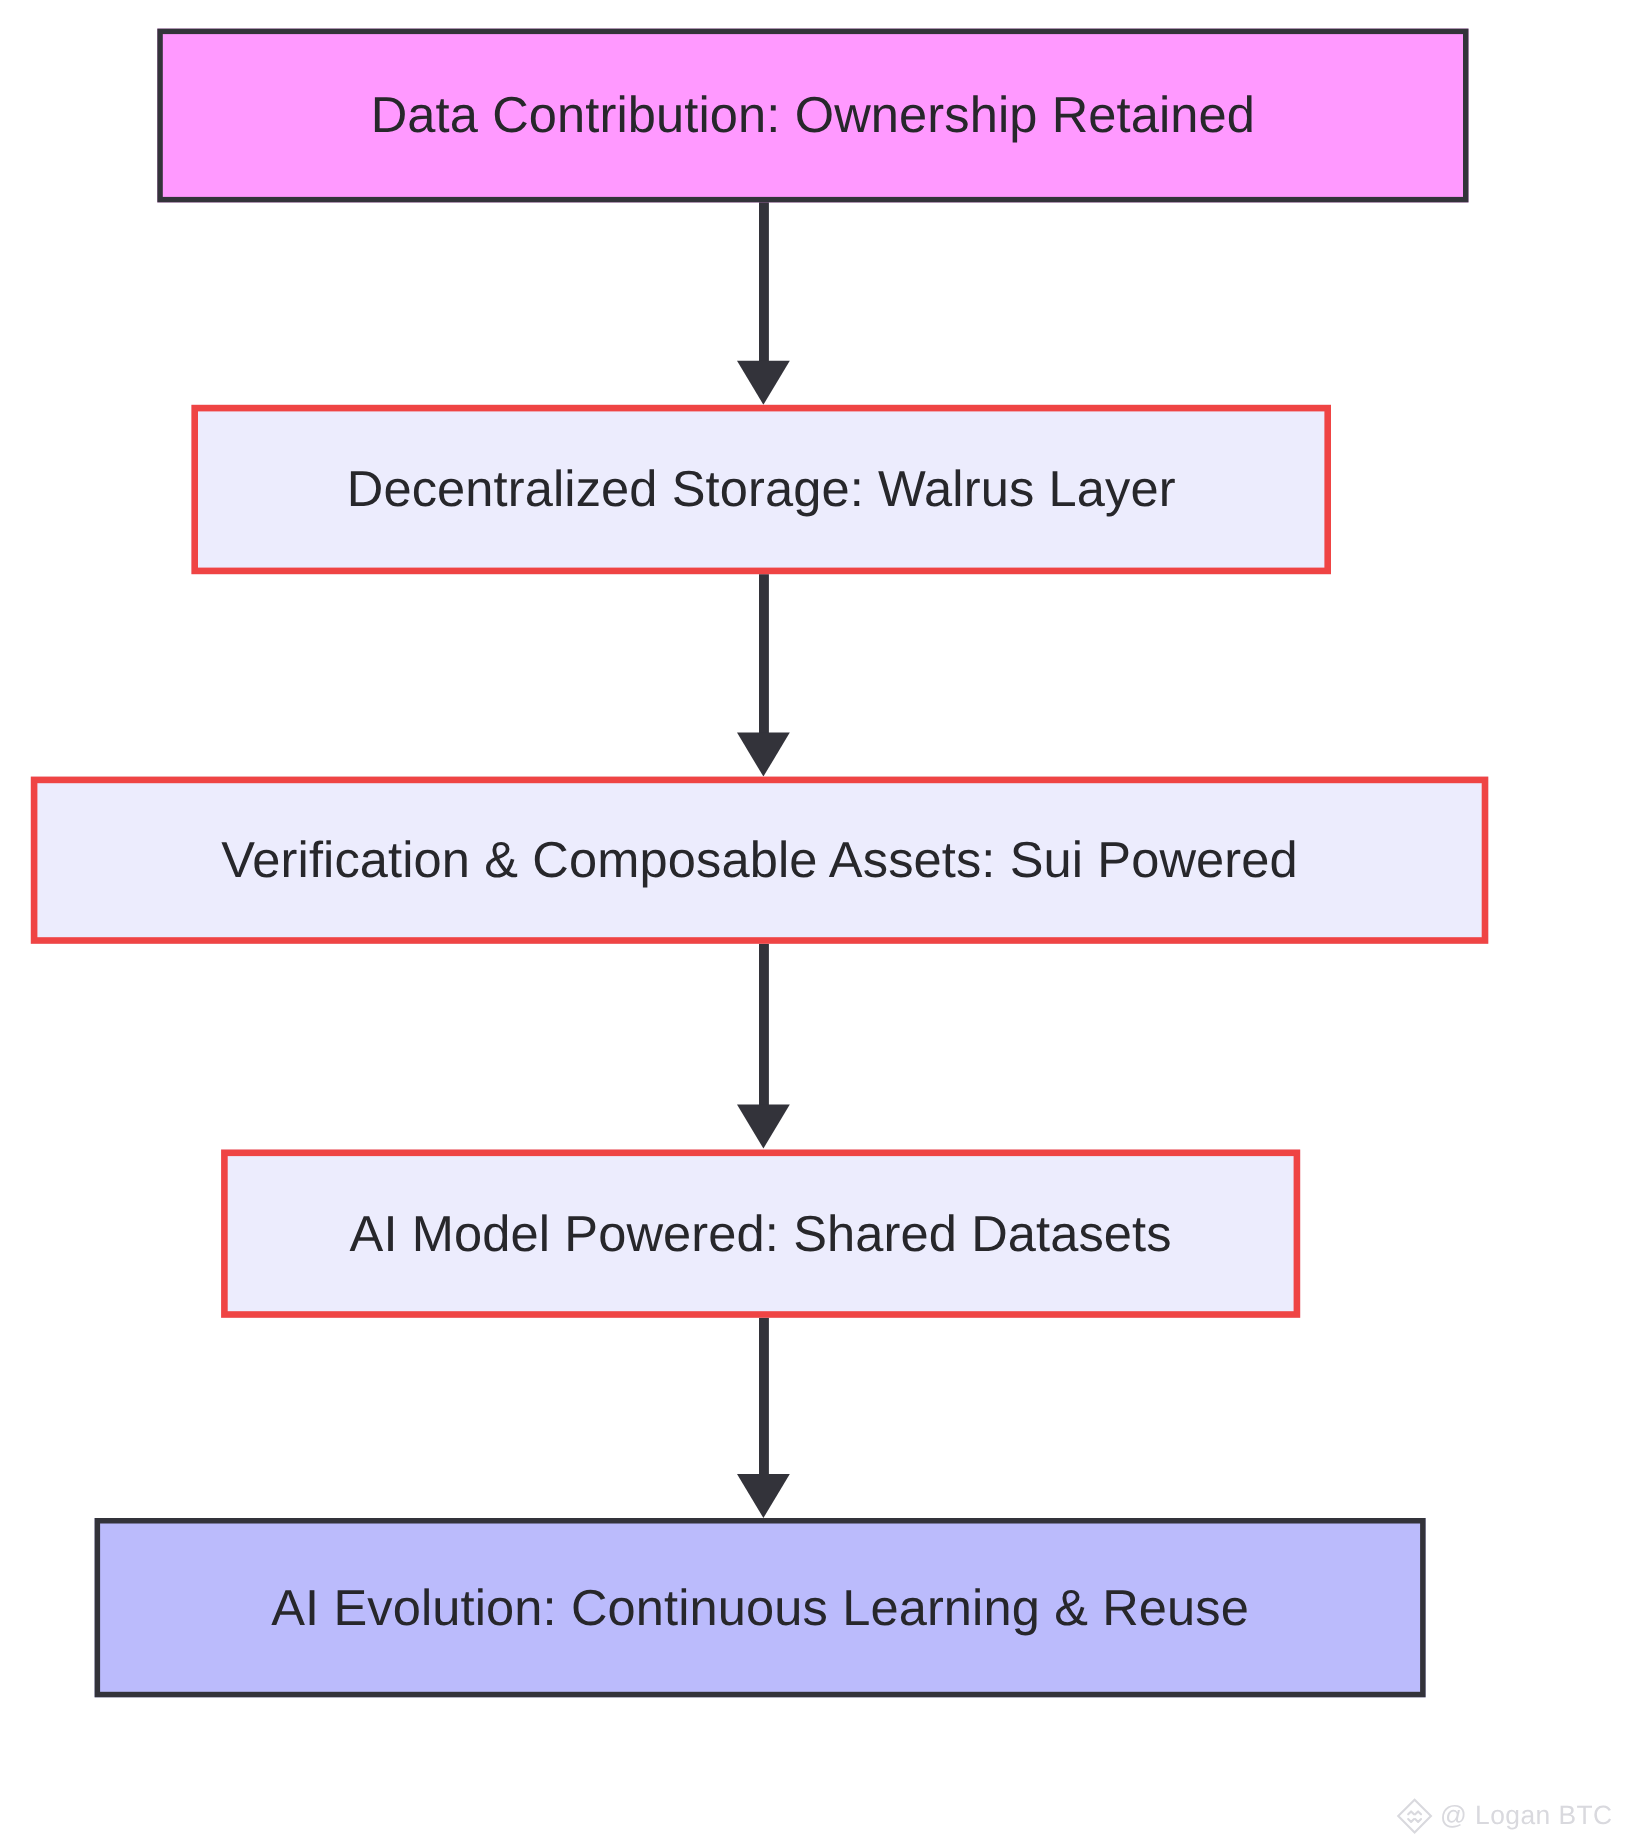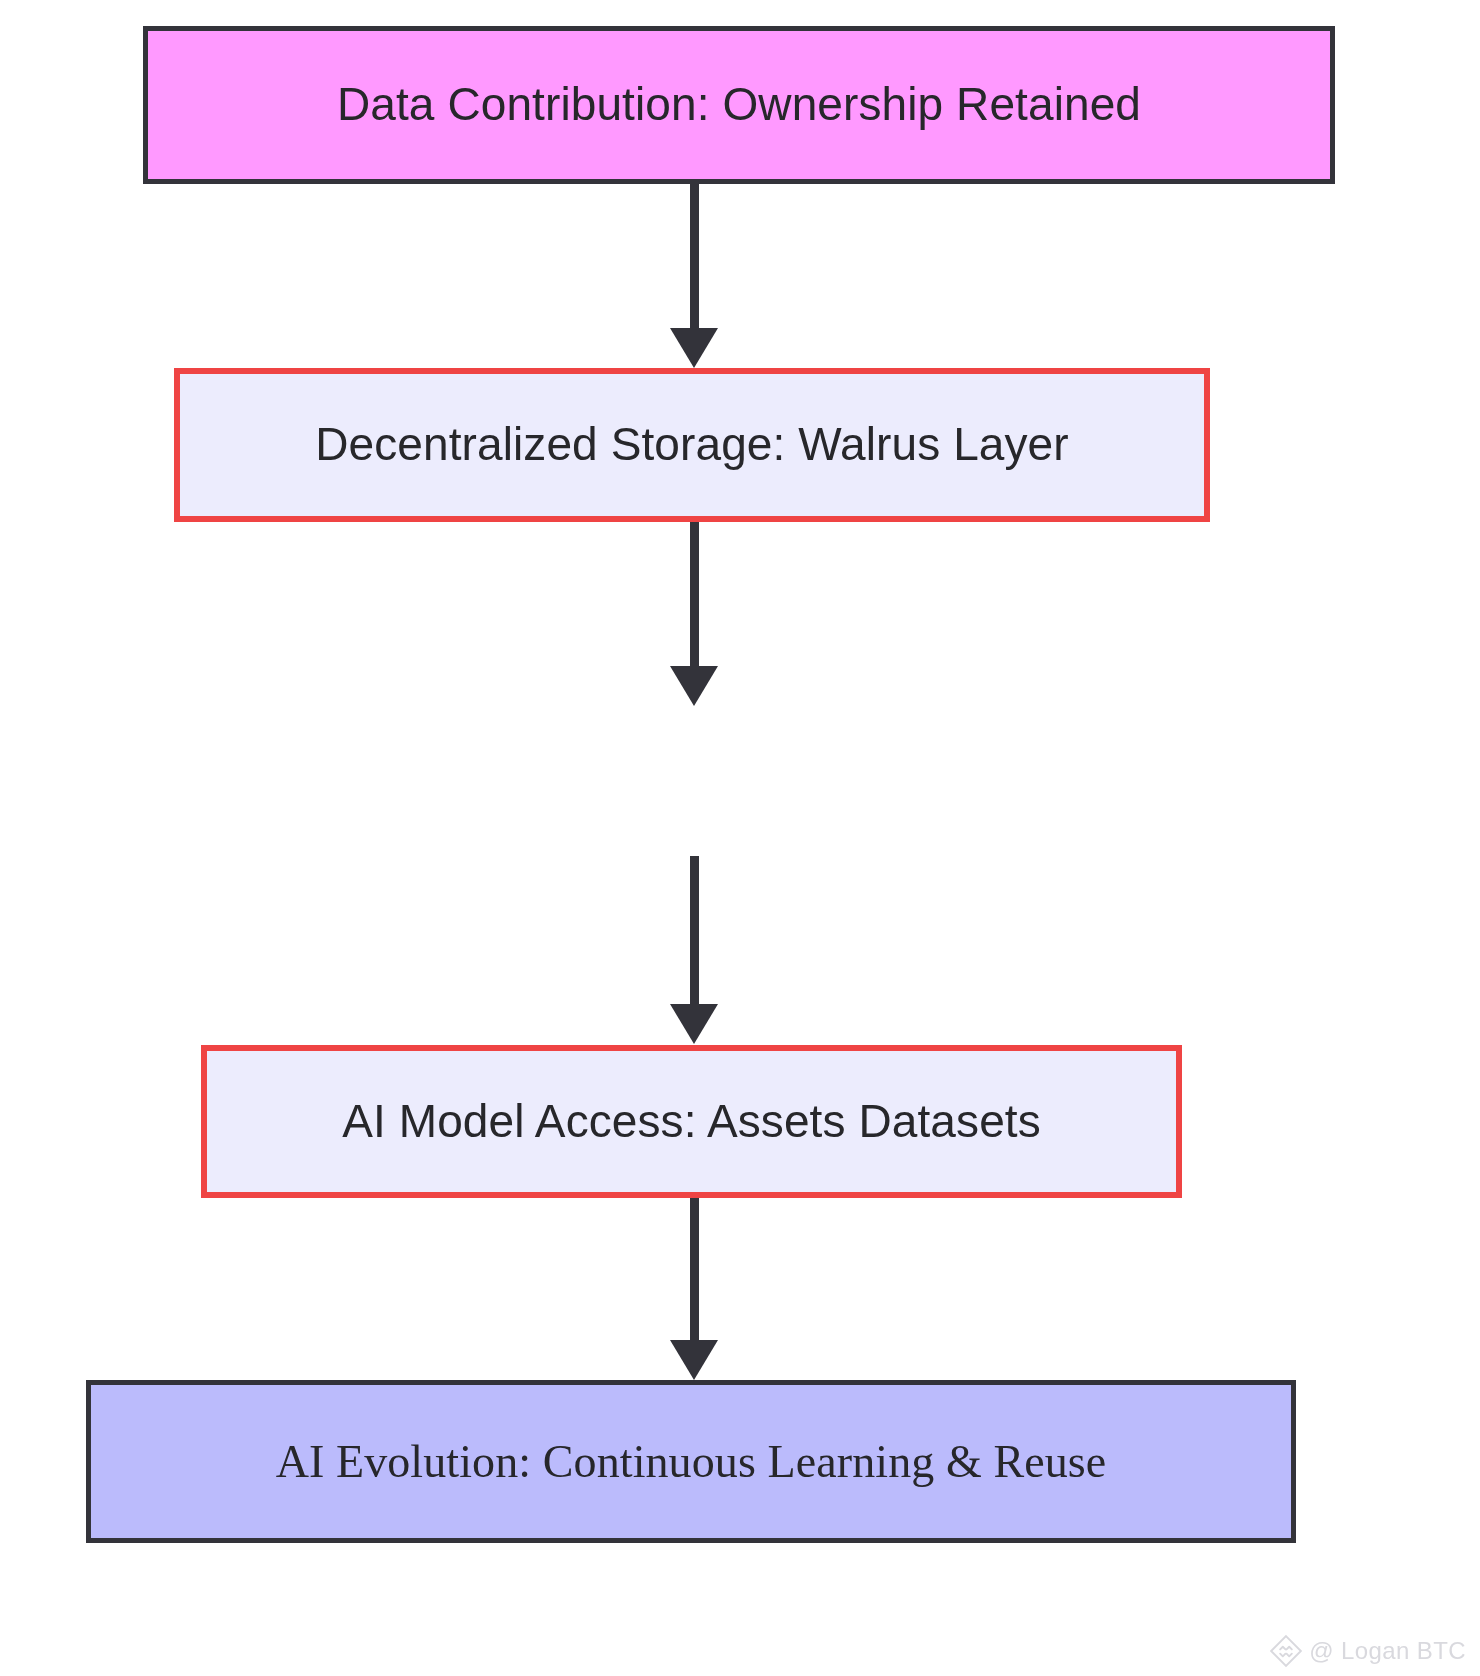--- a/index.html
+++ b/index.html
@@ -66,21 +66,20 @@
   }
   #node-4 {
     left: 201px;  top: 1045px;
     width: 981px;  height: 153px;
     background: #ececfd;
   }
   #node-5 {
     left: 86px;   top: 1380px;
     width: 1210px; height: 163px;
     background: #bbbbfc;
-    font-family: Liberation Serif, serif;
   }
 
   
   .edge {
     position: absolute;
     z-index: 1;
   }
   .edge .edge-line {
     position: absolute;
     left: 0;
@@ -164,23 +163,26 @@
   </div>
 
   <div class="node emph" id="node-1">
     <span class="node-label">Data Contribution: Ownership Retained</span>
   </div>
 
   <div class="node plain" id="node-2">
     <span class="node-label">Decentralized Storage: Walrus Layer</span>
   </div>
 
+  <div class="node plain" id="node-3">
+    <span class="node-label">Verification &amp; Composable Assets: Sui Powered</span>
+  </div>
 
   <div class="node plain" id="node-4">
-    <span class="node-label">AI Model Access: Assets Datasets</span>
+    <span class="node-label">AI Model Powered: Shared Datasets</span>
   </div>
 
   <div class="node emph" id="node-5">
     <span class="node-label">AI Evolution: Continuous Learning &amp; Reuse</span>
   </div>
 
   <div id="watermark">
     <svg class="wm-logo" viewBox="0 0 32 32">
       <path d="M16 2 L30 16 L16 30 L2 16 Z" fill="none" stroke="#d9d9de" stroke-width="1.8"></path>
       <path d="M10.5 14.5 L13 12 L15.5 14.5" fill="none" stroke="#d9d9de" stroke-width="1.8" stroke-linecap="round" stroke-linejoin="round"></path>

